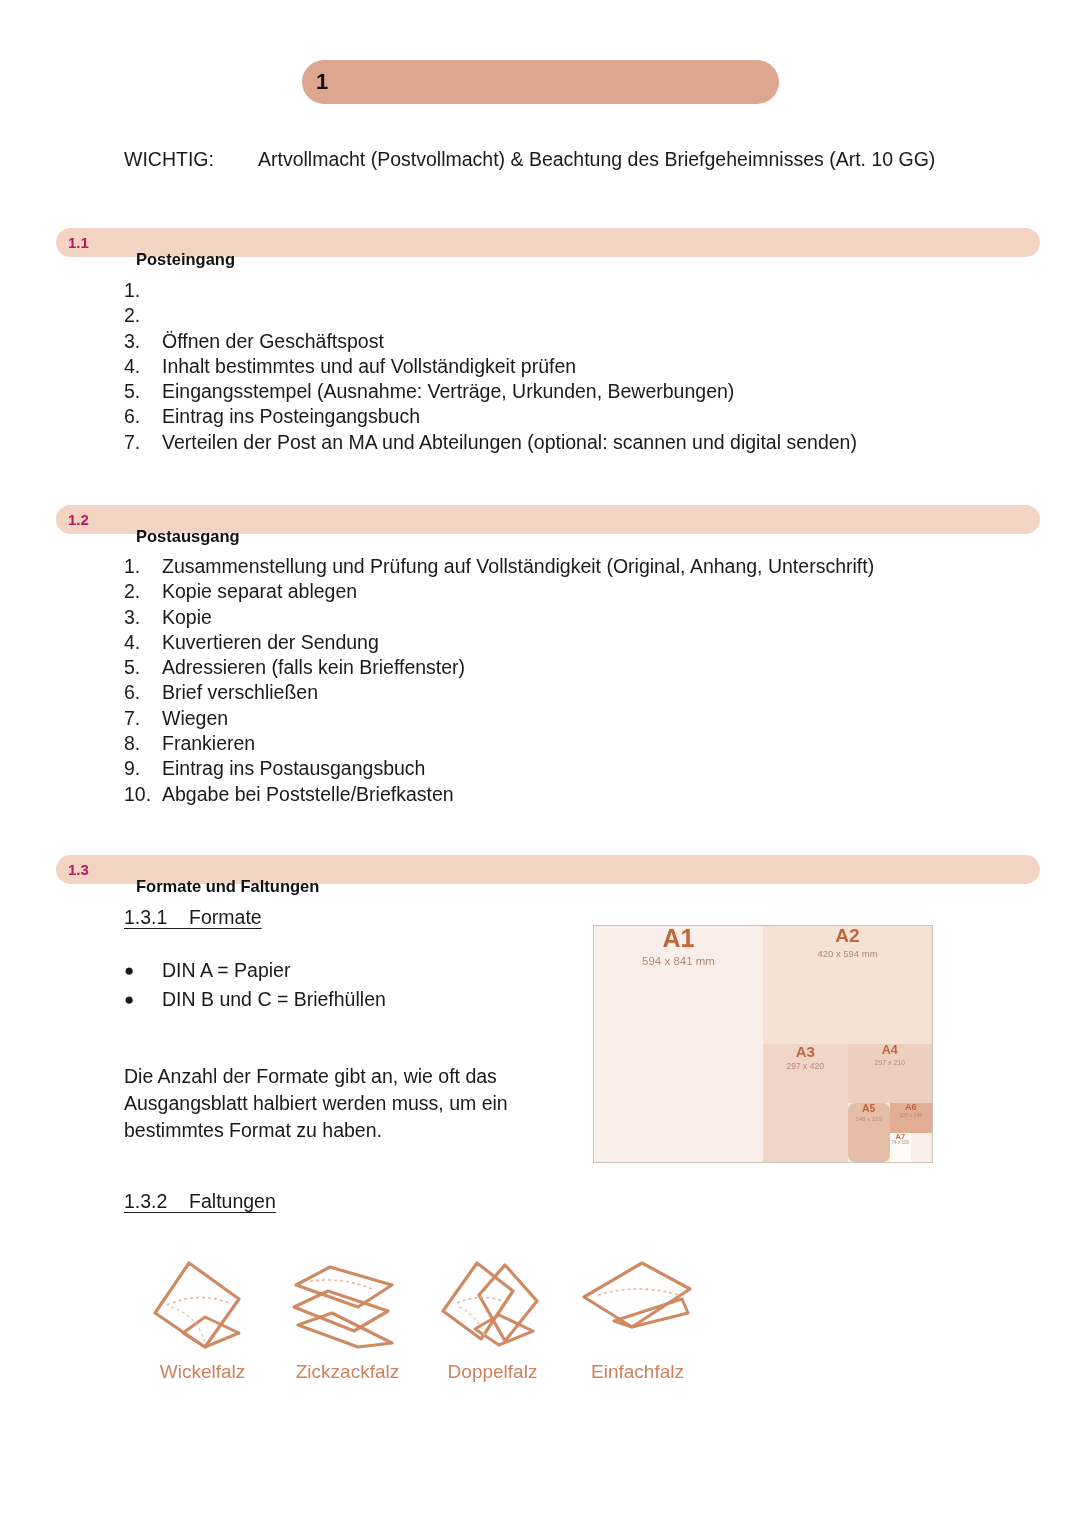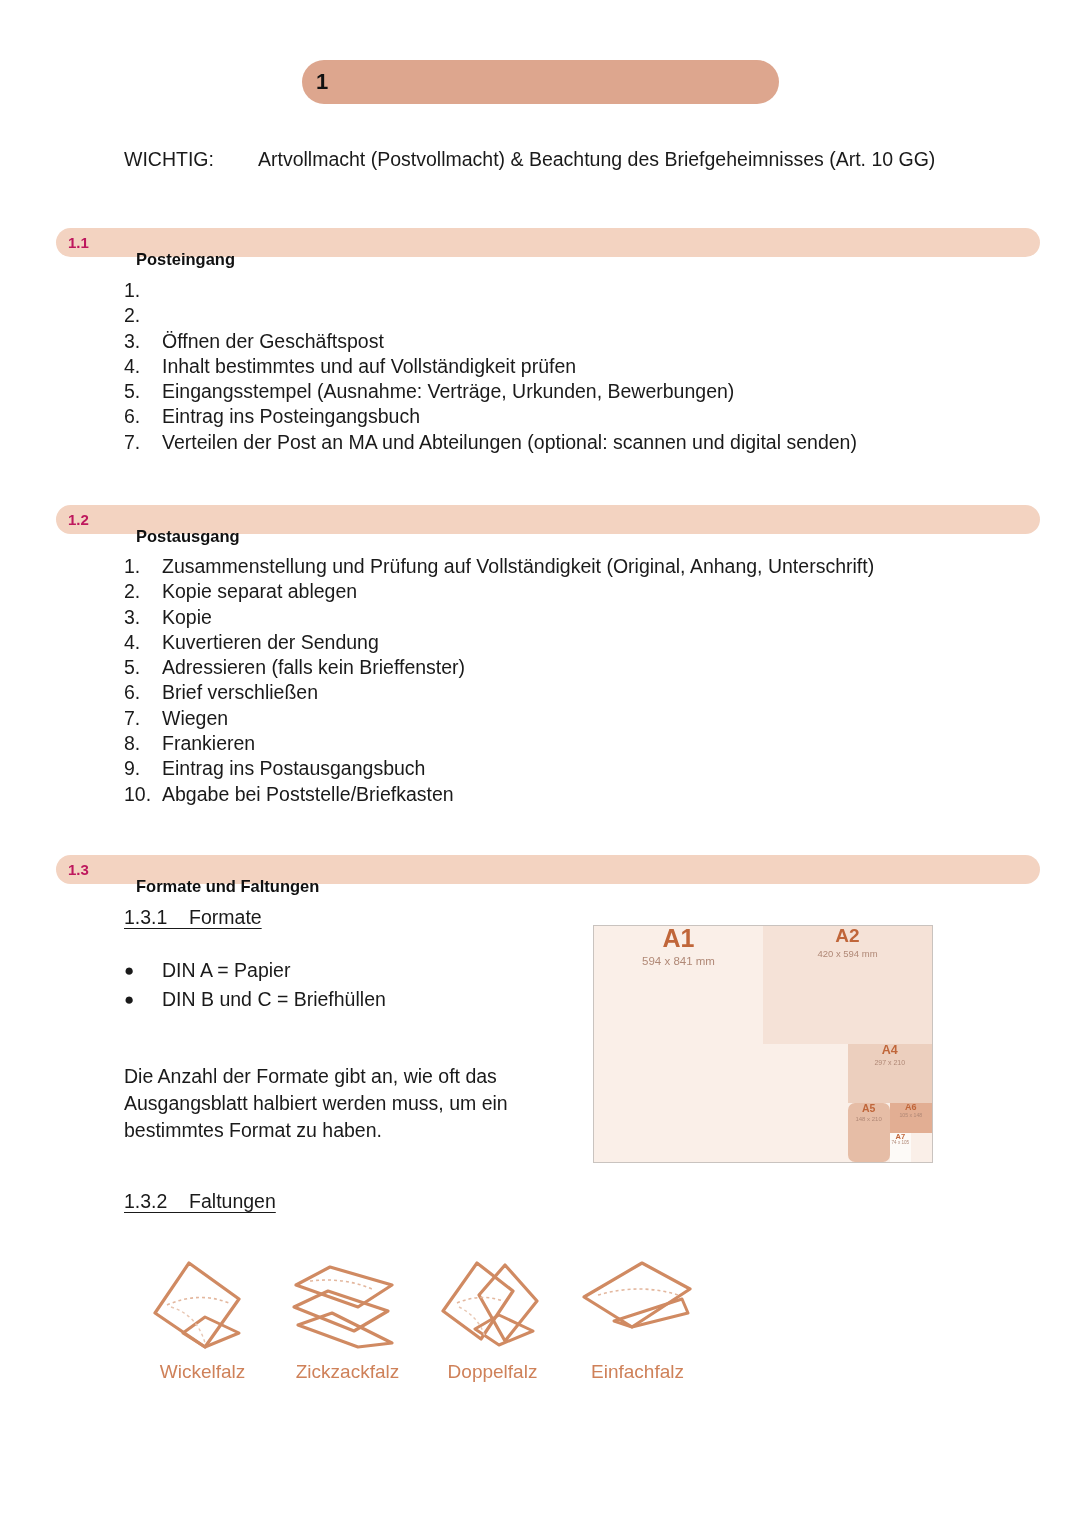--- a/index.html
+++ b/index.html
@@ -324,20 +324,24 @@
 <div class="para" style="left:124px; top:1063px">Die Anzahl der Formate gibt an, wie oft das Ausgangsblatt halbiert werden muss, um ein bestimmtes Format zu haben.</div>
 
 <div class="din-wrap">
   <div class="din-box" id="din-a1">
     <div class="din-name">A1</div>
     <div class="din-dim">594 x 841 mm</div>
   </div>
   <div class="din-box" id="din-a2">
     <div class="din-name">A2</div>
     <div class="din-dim">420  x 594 mm</div>
+  </div>
+  <div class="din-box" id="din-a3">
+    <div class="din-name">A3</div>
+    <div class="din-dim">297 x 420</div>
   </div>
   <div class="din-box" id="din-a4">
     <div class="din-name">A4</div>
     <div class="din-dim">297 x 210</div>
   </div>
   <div class="din-box" id="din-a5">
     <div class="din-name">A5</div>
     <div class="din-dim">148 x 210</div>
   </div>
   <div class="din-box" id="din-a6">

